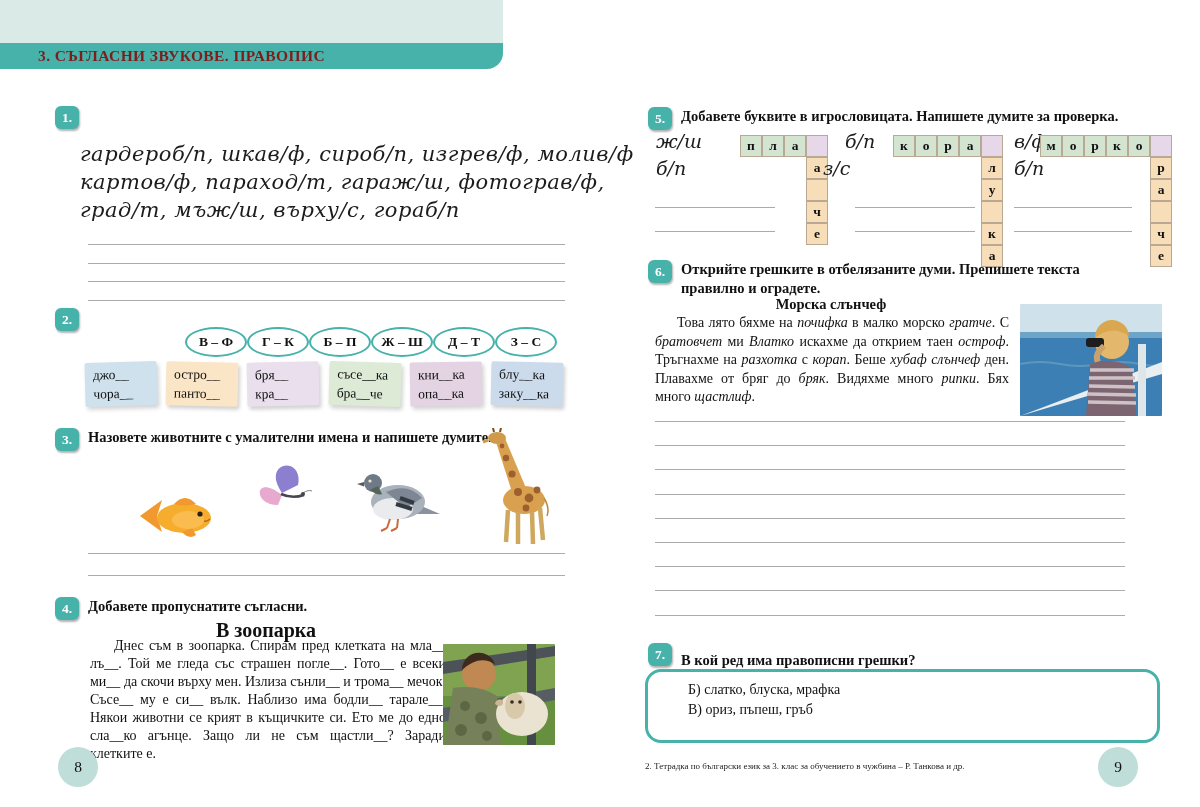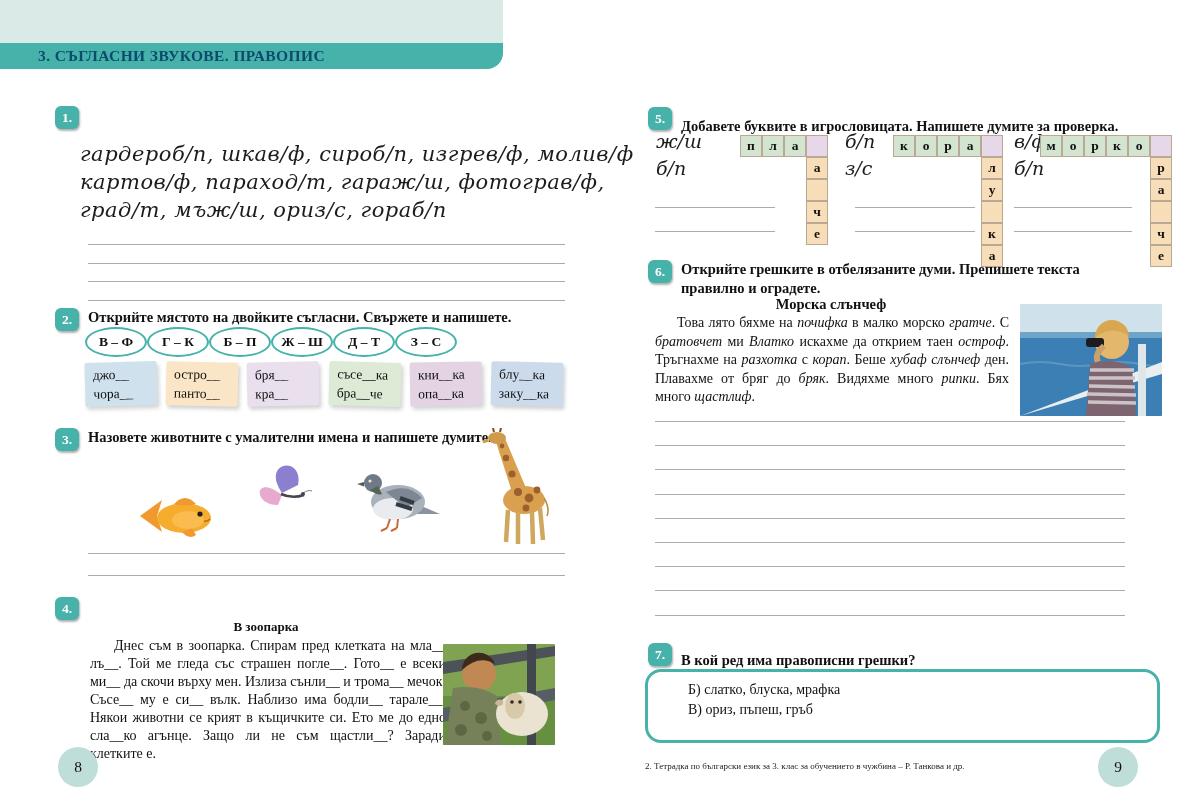--- a/index.html
+++ b/index.html
@@ -2,43 +2,43 @@
 <html style="--teal: #46b2aa; --band_light: #d9eae7; --page_circle: #bfdeda; --line_gray: #ababab; --cell_green: #d3e4d0; --cell_purple: #e6d8e9; --cell_orange: #f7ddb8; --cell_border: #b9a893;"><head>
 <meta charset="utf-8">
 <style>
   html,body{margin:0;padding:0;background:#ffffff;}
   #page{position:relative;width:1200px;height:807px;background:#fff;overflow:hidden;
         font-family:"Liberation Serif",serif;color:#111;}
   
   #band-light{position:absolute;left:0;top:0;width:503px;height:43px;background:var(--band_light);}
   #band-teal{position:absolute;left:0;top:43px;width:503px;height:26px;background:var(--teal);
              border-radius:0 0 16px 0;display:flex;align-items:center;}
-  #band-teal .t{color:#0c4a6e;font-weight:bold;font-size:15.5px;padding-left:38px;letter-spacing:.4px;}
+  #band-teal .t{color:#7f1d1d;font-weight:bold;font-size:15.5px;padding-left:38px;letter-spacing:.4px;}
   
   .badge{position:absolute;width:24px;height:23px;background:var(--teal);color:#fff;font-weight:bold;
          font-size:13.5px;display:flex;align-items:center;justify-content:center;border-radius:6px;
          box-shadow:1px 1.5px 2px rgba(0,0,0,.3);}
   .instr{position:absolute;font-weight:bold;font-size:14.5px;line-height:19px;}
   
   .lines{position:absolute;}
   .line{position:absolute;left:0;right:0;height:0;border-top:1.6px solid var(--line_gray);}
   
   #hand-lines{position:absolute;left:80px;top:140px;font-style:italic;font-size:21px;line-height:28px;
               font-family:"DejaVu Serif",serif;color:#1c1c1c;letter-spacing:.5px;}
   
-  #pairs-row{position:absolute;left:85px;top:327px;width:472px;display:flex;justify-content:flex-start;}
+  #pairs-row{position:absolute;left:85px;top:327px;width:472px;display:flex;justify-content:flex-end;}
   .pair-oval{width:58px;height:26px;border:2.2px solid var(--teal);border-radius:50%;
              display:flex;align-items:center;justify-content:center;font-weight:bold;font-size:13.5px;}
   #boxes-row{position:absolute;left:85px;top:362px;width:478px;display:flex;justify-content:space-between;}
   .word-box{width:72px;min-height:42px;padding:3px 0 3px 8px;box-sizing:border-box;font-size:13.5px;
             line-height:19px;box-shadow:2px 3px 4px rgba(0,0,0,.18);border-radius:2px;}
   
   .animal{position:absolute;}
   
-  #t4-title{position:absolute;left:90px;top:619px;width:352px;text-align:center;font-weight:bold;font-size:13px;}
+  #t4-title{position:absolute;left:90px;top:619px;width:352px;text-align:center;font-weight:bold;font-size:20px;}
   #t4-text{position:absolute;left:90px;top:637px;width:356px;font-size:14px;line-height:18px;
            text-align:justify;text-indent:24px;}
   .photo{position:absolute;border-radius:1px;overflow:hidden;}
   
   .cursive{position:absolute;font-style:italic;font-size:19px;font-family:"DejaVu Serif",serif;color:#1c1c1c;}
   .pgrid{position:absolute;}
   .cell{position:absolute;width:22px;height:22px;border:1px solid var(--cell_border);box-sizing:border-box;
         display:flex;align-items:center;justify-content:center;font-weight:bold;font-size:13.5px;}
   
   #t6-title{position:absolute;left:655px;top:296px;width:352px;text-align:center;font-weight:bold;font-size:14.5px;}
@@ -60,31 +60,30 @@
 
   <div id="band-light"></div>
   <div id="band-teal">
     <span class="t">3. СЪГЛАСНИ ЗВУКОВЕ. ПРАВОПИС</span>
   </div>
 
   <span class="badge" style="left:55px;top:106px;">1.</span>
   <div id="hand-lines">
       <div>гардероб/п, шкав/ф, сироб/п, изгрев/ф, молив/ф</div>
       <div>картов/ф, параход/т, гараж/ш, фотограв/ф,</div>
-      <div>град/т, мъж/ш, ориз/с, гораб/п</div>
+      <div>град/т, мъж/ш, върху/с, гораб/п</div>
     </div>
   <div class="lines" id="lines-task1" style="left: 88px; top: 244px; width: 477px; height: 74px;">
       <div class="line" style="top: 0px;"></div>
       <div class="line" style="top: 18.5px;"></div>
       <div class="line" style="top: 37px;"></div>
       <div class="line" style="top: 55.5px;"></div>
     </div>
 
   <span class="badge" style="left:55px;top:308px;">2.</span>
-  <div class="instr" style="left:88px;top:308px;width:480px;">Открийте мястото на двойките съгласни. Свържете и напишете.</div>
   <div id="pairs-row">
       <div class="pair-oval">В – Ф</div>
       <div class="pair-oval">Г – К</div>
       <div class="pair-oval">Б – П</div>
       <div class="pair-oval">Ж – Ш</div>
       <div class="pair-oval">Д – Т</div>
       <div class="pair-oval">З – С</div>
     </div>
   <div id="boxes-row">
       <div class="word-box" style="background: rgb(207, 225, 237); transform: rotate(-1.5deg);">
@@ -169,20 +168,21 @@
         <circle cx="20" cy="18" r="2.4"></circle>
       </g>
     </svg>
   </span>
   <div class="lines" id="lines-task3" style="left: 88px; top: 553px; width: 477px; height: 44px;">
       <div class="line" style="top: 0px;"></div>
       <div class="line" style="top: 22px;"></div>
     </div>
 
   <span class="badge" style="left:55px;top:597px;">4.</span>
+  <div class="instr" style="left:88px;top:597px;width:440px;">Добавете пропуснатите съгласни.</div>
   <div id="t4-title">В зоопарка</div>
   <div id="t4-text">Днес съм в зоопарка. Спирам пред клетката на мла__ лъ__. Той ме гледа със страшен погле__. Гото__ е всеки ми__ да скочи върху мен. Излиза сънли__ и трома__ мечок. Съсе__ му е си__ вълк. Наблизо има бодли__ тарале__. Някои животни се крият в къщичките си. Ето ме до едно сла__ко агънце. Защо ли не съм щастли__? Заради клетките е.</div>
   <span class="photo" style="left:443px;top:644px;width:112px;height:101px;">
     <svg width="112" height="101" viewBox="0 0 112 101">
       <rect width="112" height="101" fill="#7fa351"></rect>
       <rect y="52" width="112" height="49" fill="#66903f"></rect>
       <path d="M0,18 L112,2 L112,12 L0,30 Z" fill="#4c5257"></path>
       <path d="M0,64 L112,44 L112,56 L0,78 Z" fill="#565d63"></path>
       <rect x="84" y="0" width="9" height="101" fill="#41474c"></rect>
       <circle cx="36" cy="30" r="17" fill="#c08954"></circle>
@@ -198,41 +198,41 @@
       <ellipse cx="72" cy="62" rx="10" ry="13" fill="#d9c9ab"></ellipse>
       <circle cx="69" cy="58" r="1.8" fill="#332b22"></circle>
         <circle cx="77" cy="58" r="1.8" fill="#332b22"></circle>
       <path d="M60,56 q-7,-2 -8,4 q5,4 8,0" fill="#cbb791"></path>
     </svg>
   </span>
 
   <div class="page-circle" style="left:58px;top:747px;">8</div>
 
   <span class="badge" style="left:648px;top:107px;">5.</span>
-  <div class="instr" style="left:681px;top:107px;width:500px;margin-top:10px;">Добавете буквите в игрословицата. Напишете думите за проверка.</div>
+  <div class="instr" style="left:681px;top:107px;width:500px;">Добавете буквите в игрословицата. Напишете думите за проверка.</div>
 
   <span class="cursive" style="left:656px;top:130px;">ж/ш</span>
   <span class="cursive" style="left:656px;top:157px;">б/п</span>
   <div class="pgrid" id="grid-p0" style="left:740px;top:135px;">
       <div class="cell" style="left: 0px; top: 0px; background: rgb(211, 228, 208);">п</div>
       <div class="cell" style="left: 22px; top: 0px; background: rgb(211, 228, 208);">л</div>
       <div class="cell" style="left: 44px; top: 0px; background: rgb(211, 228, 208);">а</div>
       <div class="cell" style="left: 66px; top: 0px; background: rgb(230, 216, 233);"></div>
       <div class="cell" style="left: 66px; top: 22px; background: rgb(247, 221, 184);">а</div>
       <div class="cell" style="left: 66px; top: 44px; background: rgb(247, 221, 184);"></div>
       <div class="cell" style="left: 66px; top: 66px; background: rgb(247, 221, 184);">ч</div>
       <div class="cell" style="left: 66px; top: 88px; background: rgb(247, 221, 184);">е</div>
     </div>
   <div class="lines" style="left: 655px; top: 207px; width: 120px; height: 48px;">
       <div class="line" style="top: 0px;"></div>
       <div class="line" style="top: 24px;"></div>
     </div>
 
   <span class="cursive" style="left:845px;top:130px;">б/п</span>
-  <span class="cursive" style="left:845px;top:157px;">з/с</span>
+  <span class="cursive" style="left:823px;top:157px;">з/с</span>
   <div class="pgrid" id="grid-p1" style="left:893px;top:135px;">
       <div class="cell" style="left: 0px; top: 0px; background: rgb(211, 228, 208);">к</div>
       <div class="cell" style="left: 22px; top: 0px; background: rgb(211, 228, 208);">о</div>
       <div class="cell" style="left: 44px; top: 0px; background: rgb(211, 228, 208);">р</div>
       <div class="cell" style="left: 66px; top: 0px; background: rgb(211, 228, 208);">а</div>
       <div class="cell" style="left: 88px; top: 0px; background: rgb(230, 216, 233);"></div>
       <div class="cell" style="left: 88px; top: 22px; background: rgb(247, 221, 184);">л</div>
       <div class="cell" style="left: 88px; top: 44px; background: rgb(247, 221, 184);">у</div>
       <div class="cell" style="left: 88px; top: 66px; background: rgb(247, 221, 184);"></div>
       <div class="cell" style="left: 88px; top: 88px; background: rgb(247, 221, 184);">к</div>

